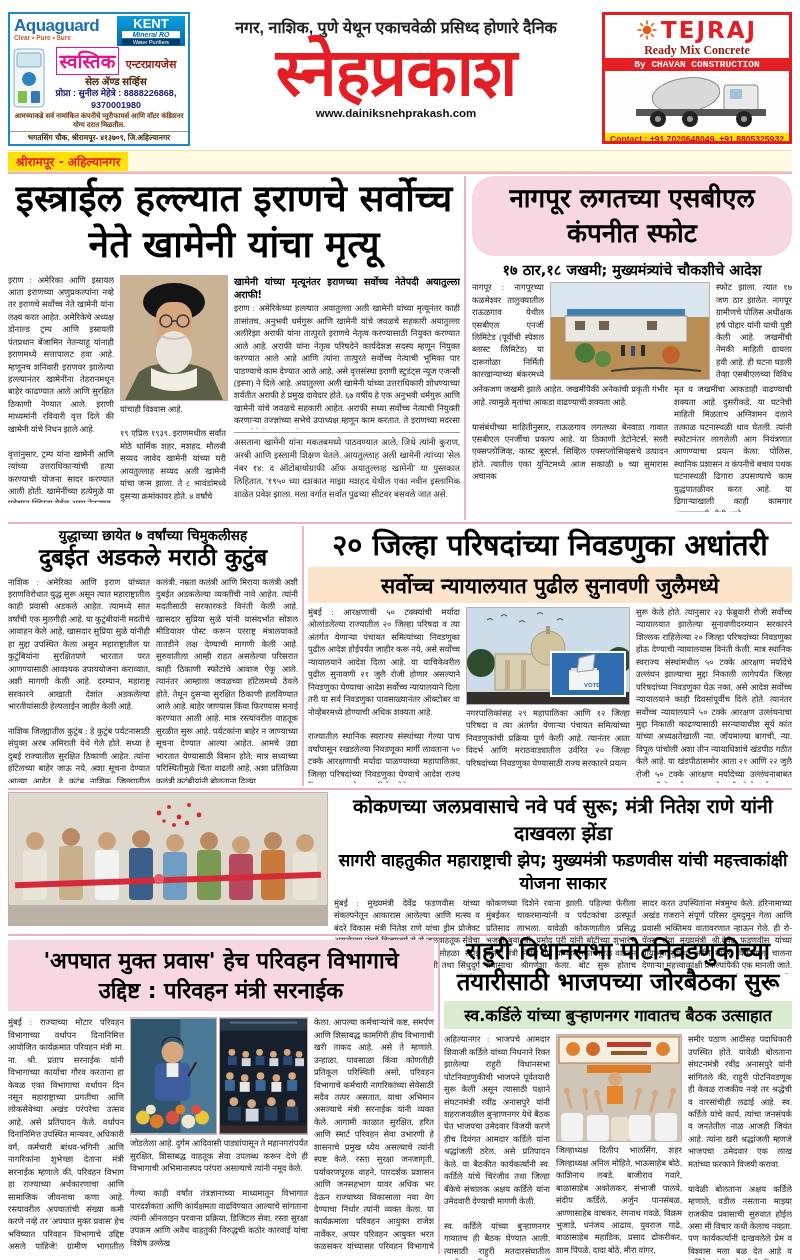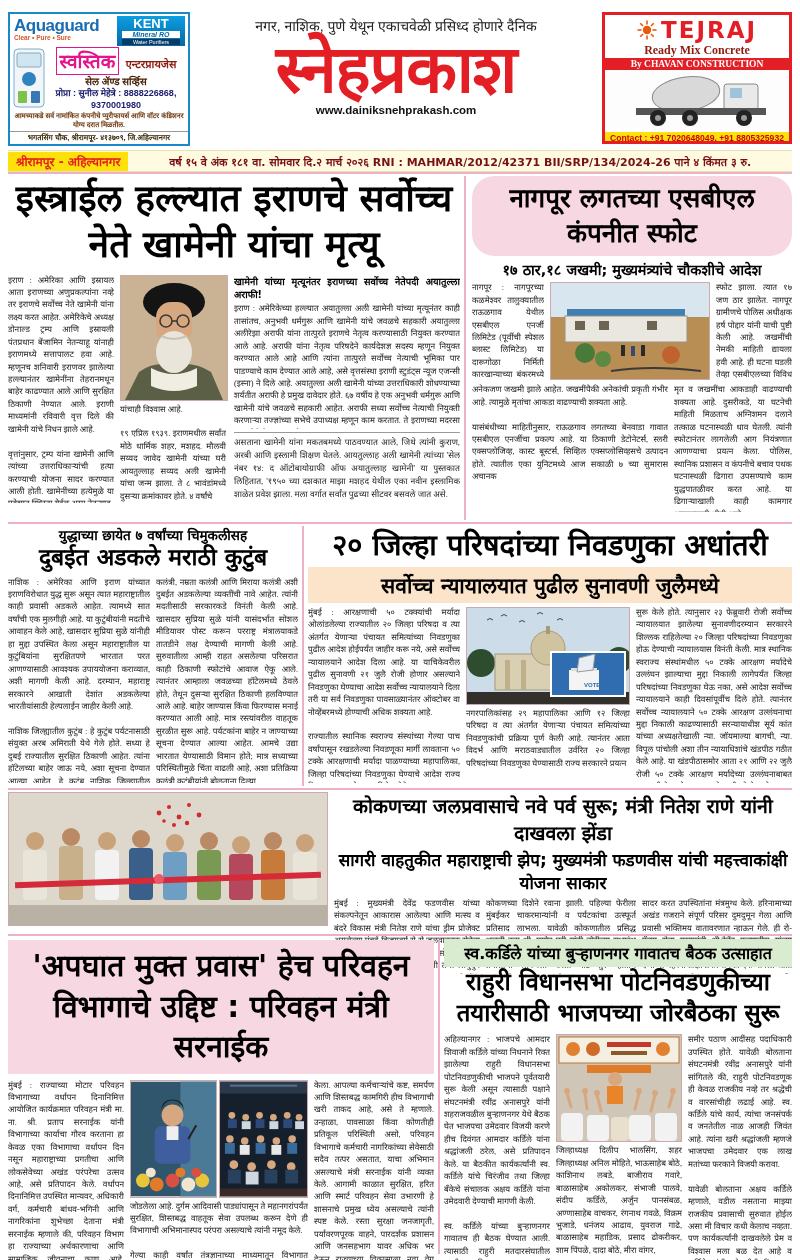--- a/index.html
+++ b/index.html
@@ -23,28 +23,28 @@
   .swastik-row{display:flex;padding:1px 2px;}
   .purifier{width:34px;height:62px;flex:0 0 auto;}
   .swastik-name{color:#e5148c;font-size:19px;font-weight:800;border:1px solid #e5148c;padding:0 3px;display:inline-block;}
   .swastik-name2{color:#8b1a10;font-size:11px;font-weight:800;display:inline-block;margin-left:2px;}
   .ad-line{font-size:8.5px;font-weight:800;color:#5a2d0c;text-align:center;line-height:1.3;}
   .ad-line.svc{font-size:10px;color:#4a2408;}
   .ad-line.ph{font-size:9px;color:#1c1c6e;}
   .ad-note{font-size:7px;font-weight:700;color:#6e3a10;text-align:center;line-height:1.25;}
   .ad-addr{font-size:7.5px;font-weight:800;color:#3c2a08;text-align:center;border-top:1px solid #999;margin-top:1px;}
   .masthead{left:196px;top:16px;width:400px;text-align:center;}
-  .tagline{font-size:14px;font-weight:400;color:#222;font-family:"Liberation Sans",sans-serif;}
+  .tagline{font-size:16px;font-weight:700;color:#222;font-family:"Liberation Sans",sans-serif;}
   .title{font-size:66px;line-height:1.05;font-weight:800;color:#e31e25;font-family:"DejaVu Sans","Liberation Sans",sans-serif;letter-spacing:-1px;}
   .website{font-size:11.5px;font-weight:800;color:#111;font-family:"Liberation Sans",sans-serif;}
   .adR{left:602px;top:12px;width:190px;height:132px;border:3px solid #e31e25;box-sizing:border-box;background:#fff;text-align:center;overflow:hidden;}
   .tejraj-row{display:flex;align-items:center;justify-content:center;gap:4px;margin-top:2px;}
   .tejraj-name{color:#e31e25;font-size:23px;font-weight:800;letter-spacing:2px;font-family:"DejaVu Sans",sans-serif;}
   .tejraj-l1{color:#8b1a10;font-size:12px;font-weight:800;font-family:"Liberation Serif",serif;}
-  .tejraj-l2{background:#e31e25;color:#fff;font-size:9.5px;font-weight:800;padding:1px 0;font-family:Liberation Serif, serif;}
+  .tejraj-l2{background:#e31e25;color:#fff;font-size:9.5px;font-weight:800;padding:1px 0;font-family:Liberation Mono, monospace;}
   .tejraj-contact{background:#ffe10a;color:#c00;font-size:8.6px;font-weight:800;padding:1px 0;font-family:"Liberation Sans",sans-serif;}
   
   .edition{left:8px;top:150px;width:784px;height:20px;background:#fffbe2;display:flex;align-items:center;border-top:1px solid #e8e2b0;border-bottom:1px solid #e8e2b0;}
   .ed-place{background:#ffe10a;color:#e31e25;font-weight:800;font-size:12px;padding:1px 8px;font-family:"DejaVu Sans",sans-serif;}
   .ed-info{flex:1;text-align:center;color:#7a1012;font-weight:800;font-size:11px;font-family:"DejaVu Sans",sans-serif;}
   
   .pinkband{background:#f7d7e2;}
   .peachband{background:#fce4cb;}
   .greenband{background:#d9ecd0;}
   .colrow{display:flex;gap:6px;}
@@ -124,21 +124,20 @@
       <circle cx="84" cy="48" r="8" fill="#222"></circle>
         <circle cx="84" cy="48" r="3" fill="#999"></circle>
       <circle cx="138" cy="48" r="8" fill="#222"></circle>
         <circle cx="138" cy="48" r="3" fill="#999"></circle>
     </svg>
     <div class="tejraj-contact">Contact : +91 7020648049, +91 8805325932</div>
   </div>
 
   <div class="abs edition">
     <span class="ed-place">श्रीरामपूर - अहिल्यानगर</span>
-    <span class="ed-info">वर्ष १५ वे  अंक १८१ वा.  सोमवार दि.२ मार्च २०२६  RNI : MAHMAR/2012/42371   BII/SRP/134/2024-26   पाने ४  किंमत ३ रु.</span>
   </div>
 
   <div class="abs hrule" style="left:8px;top:172px;width:784px;"></div>
   <div class="abs" style="left:8px;top:176px;width:452px;height:344px;">
     <div class="hl" style="font-size:37px;line-height:1.25;">इस्त्राईल हल्ल्यात इराणचे सर्वोच्च नेते खामेनी यांचा मृत्यू</div>
     <div class="colrow" style="margin-top:6px;height:228px;">
       <div class="bt" style="width:106px;height:228px;">इराण : अमेरिका आणि इस्रायल आता इराणच्या अणुप्रकल्पांना नव्हे तर इराणचे सर्वोच्च नेते खामेनी यांना लक्ष्य करत आहेत. अमेरिकेचे अध्यक्ष डोनाल्ड ट्रम्प आणि इस्रायली पंतप्रधान बेंजामिन नेतन्याहू यांनाही इराणमध्ये सत्तापालट हवा आहे. म्हणूनच शनिवारी इराणवर झालेल्या हल्ल्यानंतर खामेनींना तेहरानमधून बाहेर काढण्यात आले आणि सुरक्षित ठिकाणी नेण्यात आले. इराणी माध्यमांनी रविवारी वृत्त दिले की खामेनी यांचे निधन झाले आहे.
 
 वृत्तांनुसार, ट्रम्प यांना खामेनी आणि त्यांच्या उत्तराधिकाऱ्यांची हत्या करण्याची योजना सादर करण्यात आली होती. खामेनींच्या हत्येमुळे या प्रदेशात स्थिरता येईल असा नेतन्याहू</div>
       <div style="width:108px;">
@@ -291,21 +290,21 @@
     <div class="hl" style="font-size:17px;font-weight:600;margin-top:2px;">सागरी वाहतुकीत महाराष्ट्राची झेप; मुख्यमंत्री फडणवीस यांची महत्त्वाकांक्षी योजना साकार</div>
     <div class="colrow" style="margin-top:4px;height:76px;">
       <div class="bt" style="width:146px;height:76px;">मुंबई : मुख्यमंत्री देवेंद्र फडणवीस यांच्या संकल्पनेतून आकारास आलेल्या आणि मत्स्य व बंदरे विकास मंत्री नितेश राणे यांचा ड्रीम प्रोजेक्ट असलेल्या मुंबई-विजयदुर्ग रो-रो जलवाहतूक सेवेचा आज मोठ्या उत्साहात शुभारंभ सोहळा संपन्न झाला. मत्स्यव्यवसाय व बंदरे मंत्री तथा सिंधुदुर्ग जिल्ह्याचे पालकमंत्री नितेश राणे यांच्या हस्ते झेंडा दाखवून भाऊच्या धक्का, मुंबई येथून या सेवेची पहिली फेरी</div>
       <div class="bt" style="width:150px;height:76px;">कोकणच्या दिशेने रवाना झाली. पहिल्या फेरीला मुंबईकर चाकरमान्यांनी व पर्यटकांचा उत्स्फूर्त प्रतिसाद लाभला. यावेळी कोकणातील प्रसिद्ध भजनी बुवा श्री. प्रमोद पुरी यांनी बोटीच्या शुभारंभ प्रसंगी मंत्री नितेश राणे यांच्यासमवेत नारळ वाढवून प्रवासाचा श्रीगणेशा केला. बोट सुरू होताच प्रवासाची सुरुवात भक्तीमय वातावरणात झाली. बुवा प्रमोद पुरी यांनी आपल्या सुश्राव्य वाणीतून भजनाचा कार्यक्रम</div>
       <div class="bt" style="flex:1;height:76px;">सादर करत उपस्थितांना मंत्रमुग्ध केले. हरिनामाच्या अखंड गजराने संपूर्ण परिसर दुमदुमून गेला आणि प्रवासी भक्तिमय वातावरणात न्हाऊन गेले. ही रो-पॅक्स सेवा मुख्यमंत्री श्री.देवेंद्र फडणवीस यांच्या पायाभूत सुविधा आणि सागरी विकासाला चालना देणाऱ्या महत्त्वाकांक्षी प्रकल्पांपैकी एक मानली जाते. राज्यातील सागरी वाहतूक अधिक सक्षम आणि गतिमान करण्याच्या दृष्टीने हा महत्वपूर्ण टप्पा आहे.</div>
     </div>
   </div>
 
   <div class="abs hrule" style="left:8px;top:934px;width:784px;"></div>
   <div class="abs" style="left:8px;top:940px;width:426px;height:314px;">
-    <div class="hl pinkband" style="font-size:30px;line-height:1.35;padding:6px 14px;">'अपघात मुक्त प्रवास' हेच परिवहन विभागाचे उद्दिष्ट : परिवहन मंत्री सरनाईक</div>
+    <div class="hl pinkband" style="font-size:22px;line-height:1.35;padding:6px 14px;">'अपघात मुक्त प्रवास' हेच परिवहन विभागाचे उद्दिष्ट : परिवहन मंत्री सरनाईक</div>
     <div class="colrow" style="margin-top:6px;height:232px;">
       <div class="bt" style="width:116px;height:232px;">मुंबई : राज्याच्या मोटार परिवहन विभागाच्या वर्धापन दिनानिमित्त आयोजित कार्यक्रमात परिवहन मंत्री मा. ना. श्री. प्रताप सरनाईक यांनी विभागाच्या कार्याचा गौरव करताना हा केवळ एका विभागाचा वर्धापन दिन नसून महाराष्ट्राच्या प्रगतीचा आणि लोकसेवेच्या अखंड परंपरेचा उत्सव आहे, असे प्रतिपादन केले. वर्धापन दिनानिमित्त उपस्थित मान्यवर, अधिकारी वर्ग, कर्मचारी बांधव-भगिनी आणि नागरिकांना शुभेच्छा देताना मंत्री सरनाईक म्हणाले की, परिवहन विभाग हा राज्याच्या अर्थकारणाचा आणि सामाजिक जीवनाचा कणा आहे. रस्त्यावरील अपघातांची संख्या कमी करणे नव्हे तर 'अपघात मुक्त प्रवास' हेच भविष्यात परिवहन विभागाचे उद्दिष्ट असले पाहिजे! ग्रामीण भागातील शेतकरी, विद्यार्थी, कामगार तसेच उद्योग-व्यवसाय करणाऱ्या नागरिकांच्या दैनंदिन जीवनाशी हा विभाग थेट</div>
       <div style="width:178px;">
         <div style="display:flex;gap:2px;">
           <svg class="photo" width="86" height="116" viewBox="0 0 86 116">
             <rect width="86" height="116" fill="#30566e"></rect>
             <rect x="50" width="36" height="116" fill="#4a7a96"></rect>
             <circle cx="42" cy="34" r="11" fill="#d7a87f"></circle>
             <path d="M31,30 a11,11 0 0 1 22,0 l0,-4 a11,8 0 0 0 -22,0 Z" fill="#222"></path>
             <rect x="24" y="45" width="36" height="38" rx="6" fill="#3f5e9e"></rect>
@@ -380,22 +379,22 @@
         <div class="bt" style="height:110px;margin-top:3px;">जोडलेला आहे. दुर्गम आदिवासी पाड्यांपासून ते महानगरांपर्यंत सुरक्षित, शिस्तबद्ध वाहतूक सेवा उपलब्ध करून देणे ही विभागाची अभिमानास्पद परंपरा असल्याचे त्यांनी नमूद केले.
 
 गेल्या काही वर्षांत तंत्रज्ञानाच्या माध्यमातून विभागात पारदर्शकता आणि कार्यक्षमता वाढविण्यात आल्याचे सांगताना त्यांनी ऑनलाइन परवाना प्रक्रिया, डिजिटल सेवा, रस्ता सुरक्षा उपक्रम आणि अवैध वाहतुकी विरुद्धची कठोर कारवाई यांचा विशेष उल्लेख</div>
       </div>
       <div class="bt" style="flex:1;height:232px;">केला. आपल्या कर्मचाऱ्यांचे कष्ट, समर्पण आणि शिस्तबद्ध कामगिरी हीच विभागाची खरी ताकद आहे, असे ते म्हणाले. उन्हाळा, पावसाळा किंवा कोणतीही प्रतिकूल परिस्थिती असो, परिवहन विभागाचे कर्मचारी नागरिकांच्या सेवेसाठी सदैव तत्पर असतात, याचा अभिमान असल्याचे मंत्री सरनाईक यांनी व्यक्त केले. आगामी काळात सुरक्षित, हरित आणि स्मार्ट परिवहन सेवा उभारणी हे शासनाचे प्रमुख ध्येय असल्याचे त्यांनी स्पष्ट केले. रस्ता सुरक्षा जनजागृती, पर्यावरणपूरक वाहने, पारदर्शक प्रशासन आणि जनसहभाग यावर अधिक भर देऊन राज्याच्या विकासाला नवा वेग देण्याचा निर्धार त्यांनी व्यक्त केला. या कार्यक्रमाला परिवहन आयुक्त राजेश नार्वेकर, अप्पर परिवहन आयुक्त भरत कळसकर यांच्यासह परिवहन विभागाचे अधिकारी व कर्मचारी कुटुंबियांसह उपस्थित होते.</div>
     </div>
   </div>
   <div class="abs vrule" style="left:438px;top:940px;height:314px;"></div>
 
   <div class="abs" style="left:444px;top:936px;width:348px;height:320px;">
+    <div class="hl" style="font-size:24px;line-height:1.3;">राहुरी विधानसभा पोटनिवडणुकीच्या तयारीसाठी भाजपच्या जोरबैठका सुरू</div>
     <div class="hl greenband" style="font-size:16px;padding:3px 0;margin-top:3px;">स्व.कर्डिले यांच्या बुऱ्हाणनगर गावातच बैठक उत्साहात</div>
-    <div class="hl" style="font-size:24px;line-height:1.3;">राहुरी विधानसभा पोटनिवडणुकीच्या तयारीसाठी भाजपच्या जोरबैठका सुरू</div>
     <div class="colrow" style="margin-top:5px;height:238px;">
       <div class="bt" style="width:106px;height:238px;">अहिल्यानगर : भाजपचे आमदार शिवाजी कर्डिले यांच्या निधनाने रिक्त झालेल्या राहुरी विधानसभा पोटनिवडणुकीची भाजपने पूर्वतयारी सुरू केली असून त्यासाठी पक्षाने संघटनमंत्री रवींद्र अनासपुरे यांनी शहराजवळील बुऱ्हाणनगर येथे बैठक घेत भाजपचा उमेदवार विजयी करणे हीच दिवंगत आमदार कर्डिले यांना श्रद्धांजली ठरेल, असे प्रतिपादन केले. या बैठकीत कार्यकर्त्यांनी स्व. कर्डिले यांचे चिरंजीव तथा जिल्हा बँकेचे संचालक अक्षय कर्डिले यांना उमेदवारी देण्याची मागणी केली.
 
 स्व. कर्डिले यांच्या बुऱ्हाणनगर गावातच ही बैठक घेण्यात आली. त्यासाठी राहुरी मतदारसंघातील राहुरी, अहिल्यानगर व पाथर्डी तालुक्यातील पदाधिकारी उपस्थित होते. ग्रामीण</div>
       <div style="width:126px;">
         <svg class="photo" width="124" height="106" viewBox="0 0 124 106">
           <rect width="124" height="106" fill="#cfc6b8"></rect>
           <rect x="2" y="2" width="120" height="26" fill="#f5efe2" stroke="#b0763a"></rect>
           <circle cx="16" cy="14" r="7" fill="#e08030"></circle>
             <circle cx="36" cy="14" r="7" fill="#d06a28"></circle>

